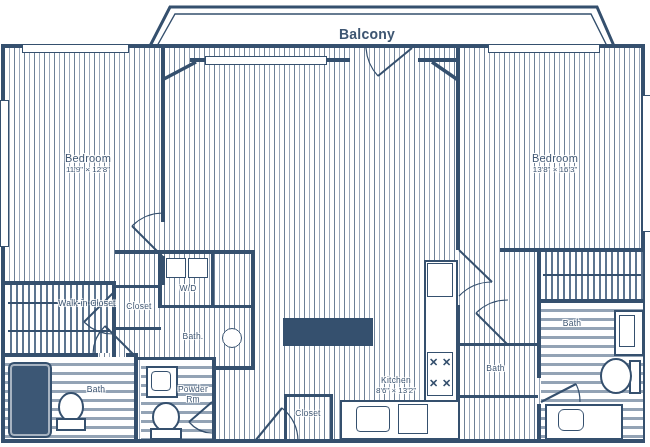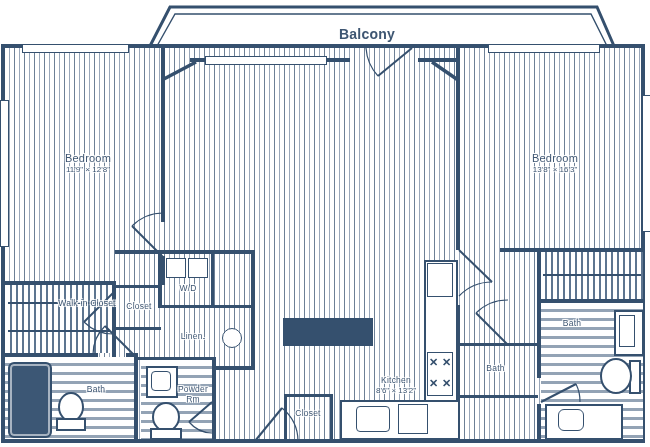--- a/index.html
+++ b/index.html
@@ -196,21 +196,21 @@
 
   <div class="lbl small" style="left:116px;top:301px;width:46px;">
     <div class="name">Closet</div>
   </div>
 
   <div class="lbl small" style="left:168px;top:283px;width:40px;">
     <div class="name">W/D</div>
   </div>
 
   <div class="lbl small" style="left:168px;top:331px;width:50px;">
-    <div class="name">Linen.</div>
+    <div class="name">Bath.</div>
   </div>
 
   <div class="lbl small" style="left:76px;top:384px;width:40px;">
     <div class="name">Bath</div>
   </div>
 
   <div class="lbl small" style="left:174px;top:384px;width:38px;">
     <div class="name">Powder Rm</div>
   </div>
 

